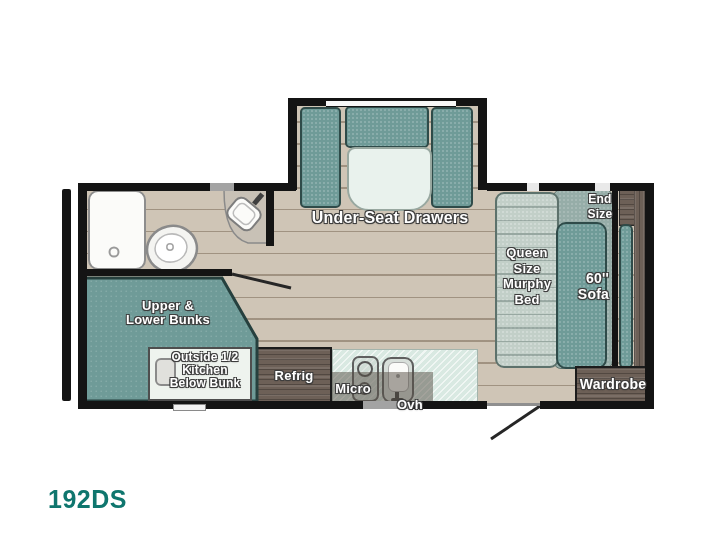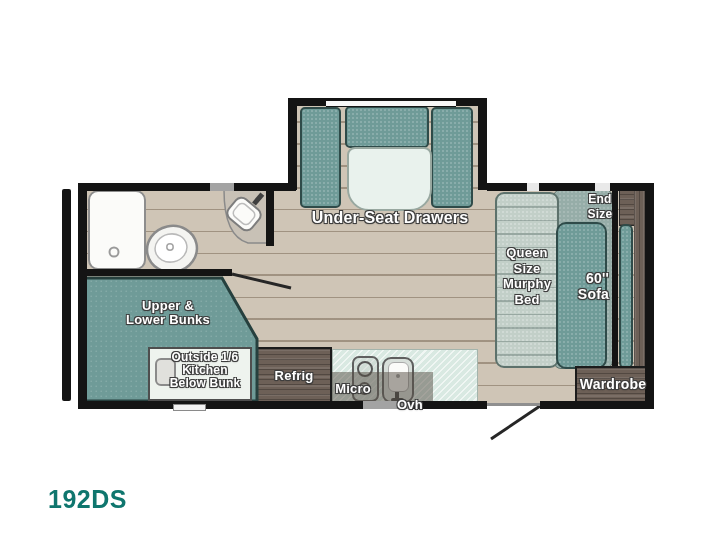--- a/index.html
+++ b/index.html
@@ -153,21 +153,21 @@
     <span>Size</span>
   </div>
   <div class="lbl" style="left:575px;top:377px;width:76px;font-size:14px;">
     <span>Wardrobe</span>
   </div>
   <div class="lbl" style="left:103px;top:299px;width:130px;">
     <span>Upper &amp;</span>
     <span>Lower Bunks</span>
   </div>
   <div class="lbl" style="left:146px;top:351px;width:118px;font-size:12px;line-height:13px;">
-    <span>Outside 1/6</span>
+    <span>Outside 1/2</span>
     <span>Kitchen</span>
     <span>Below Bunk</span>
   </div>
   <div class="lbl" style="left:256px;top:369px;width:76px;">
     <span>Refrig</span>
   </div>
   <div class="lbl" style="left:325px;top:382px;width:56px;">
     <span>Micro</span>
   </div>
   <div class="lbl" style="left:388px;top:398px;width:44px;">

